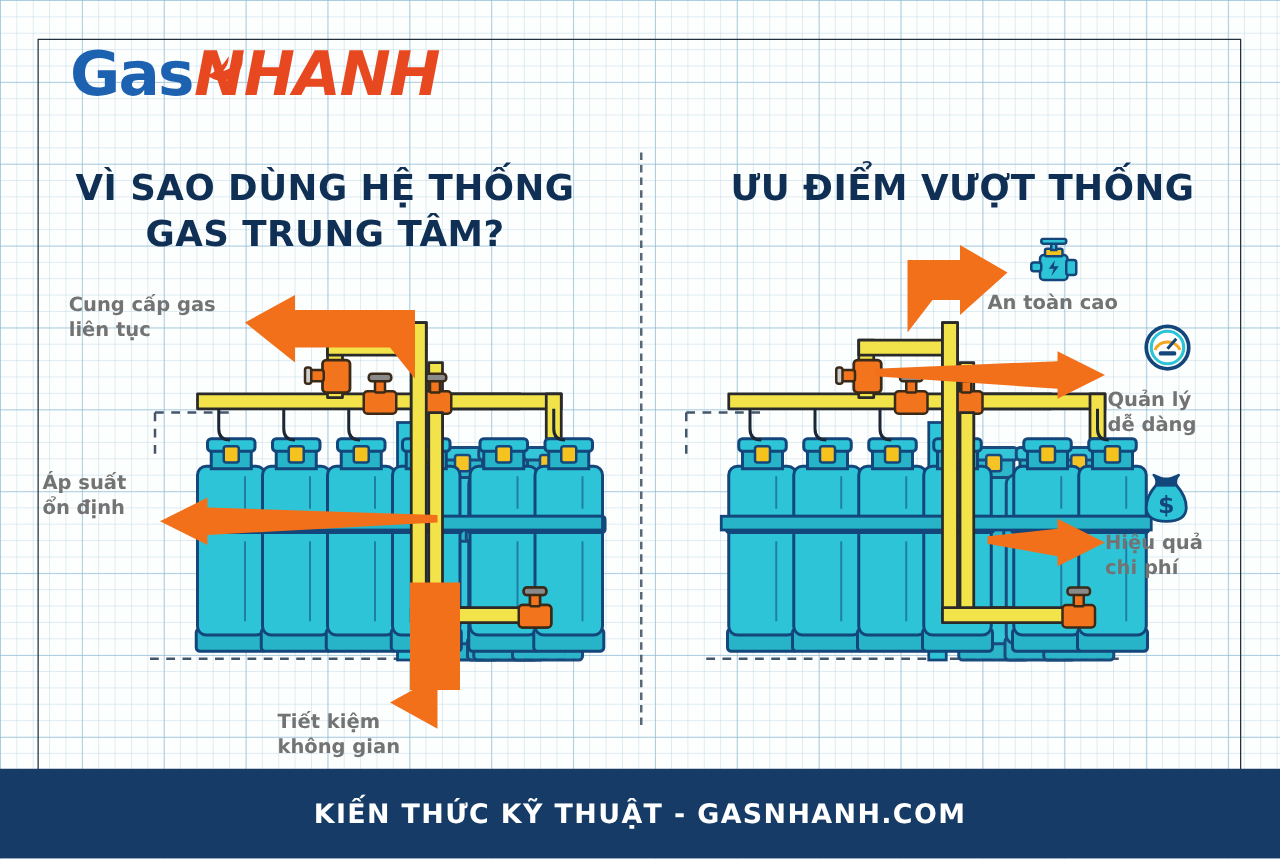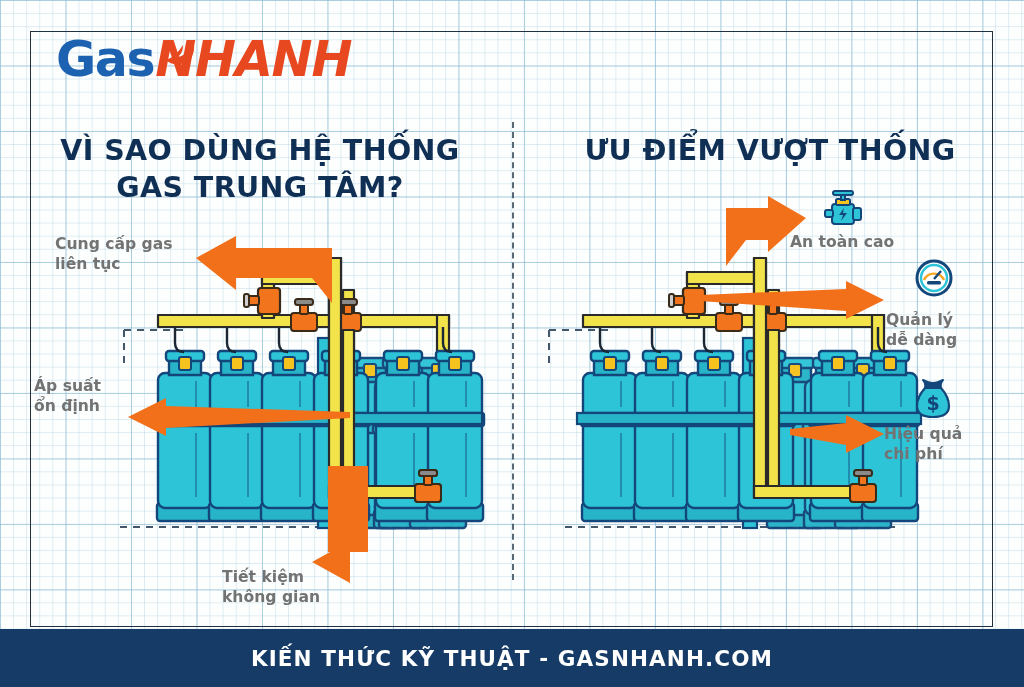--- a/index.html
+++ b/index.html
@@ -134,21 +134,21 @@
     position: absolute;
     top: 0; left: 0;
     width: 1024px; height: 687px;
     pointer-events: none;
   }
 
   
   .footer {
     position: absolute;
     left: 0; bottom: 0;
-    width: 1024px; height: 58px;
+    width: 1024px; height: 72px;
     background: #153B66;
     display: flex;
     align-items: center;
     justify-content: center;
   }
   .footer-text {
     color: #ffffff;
     font-weight: bold;
     font-size: 21.5px;
     letter-spacing: 1.1px;

